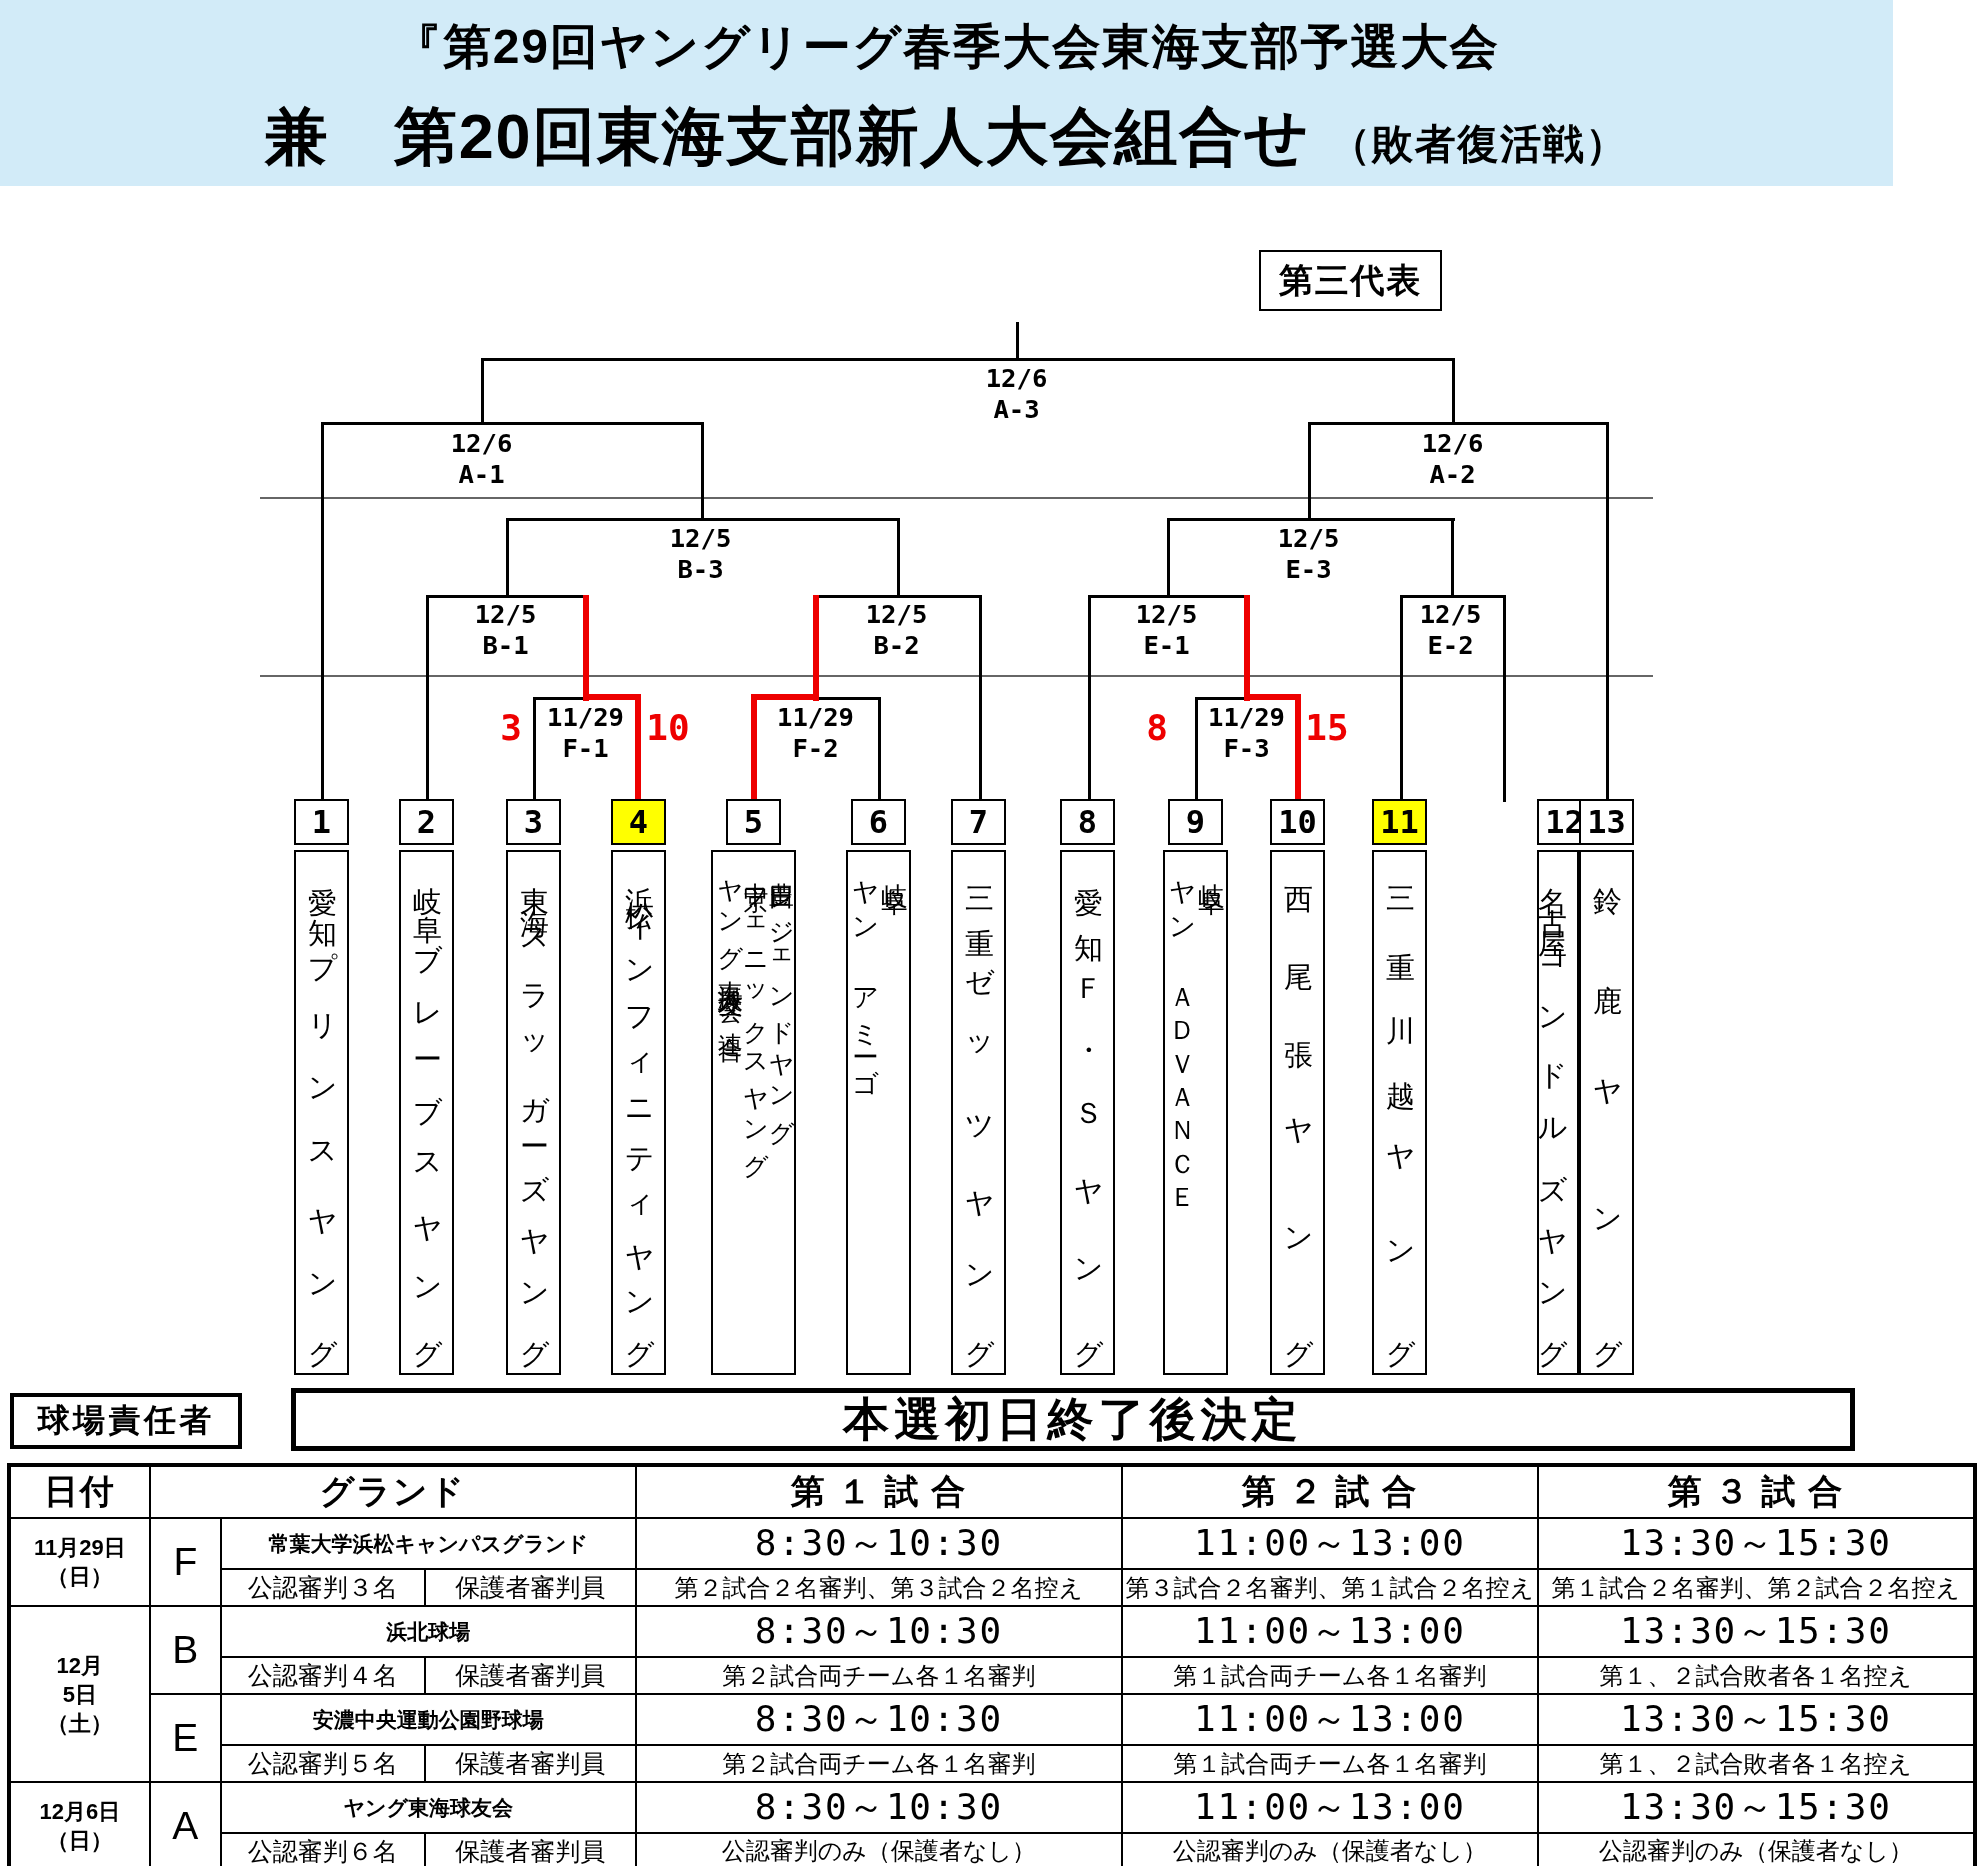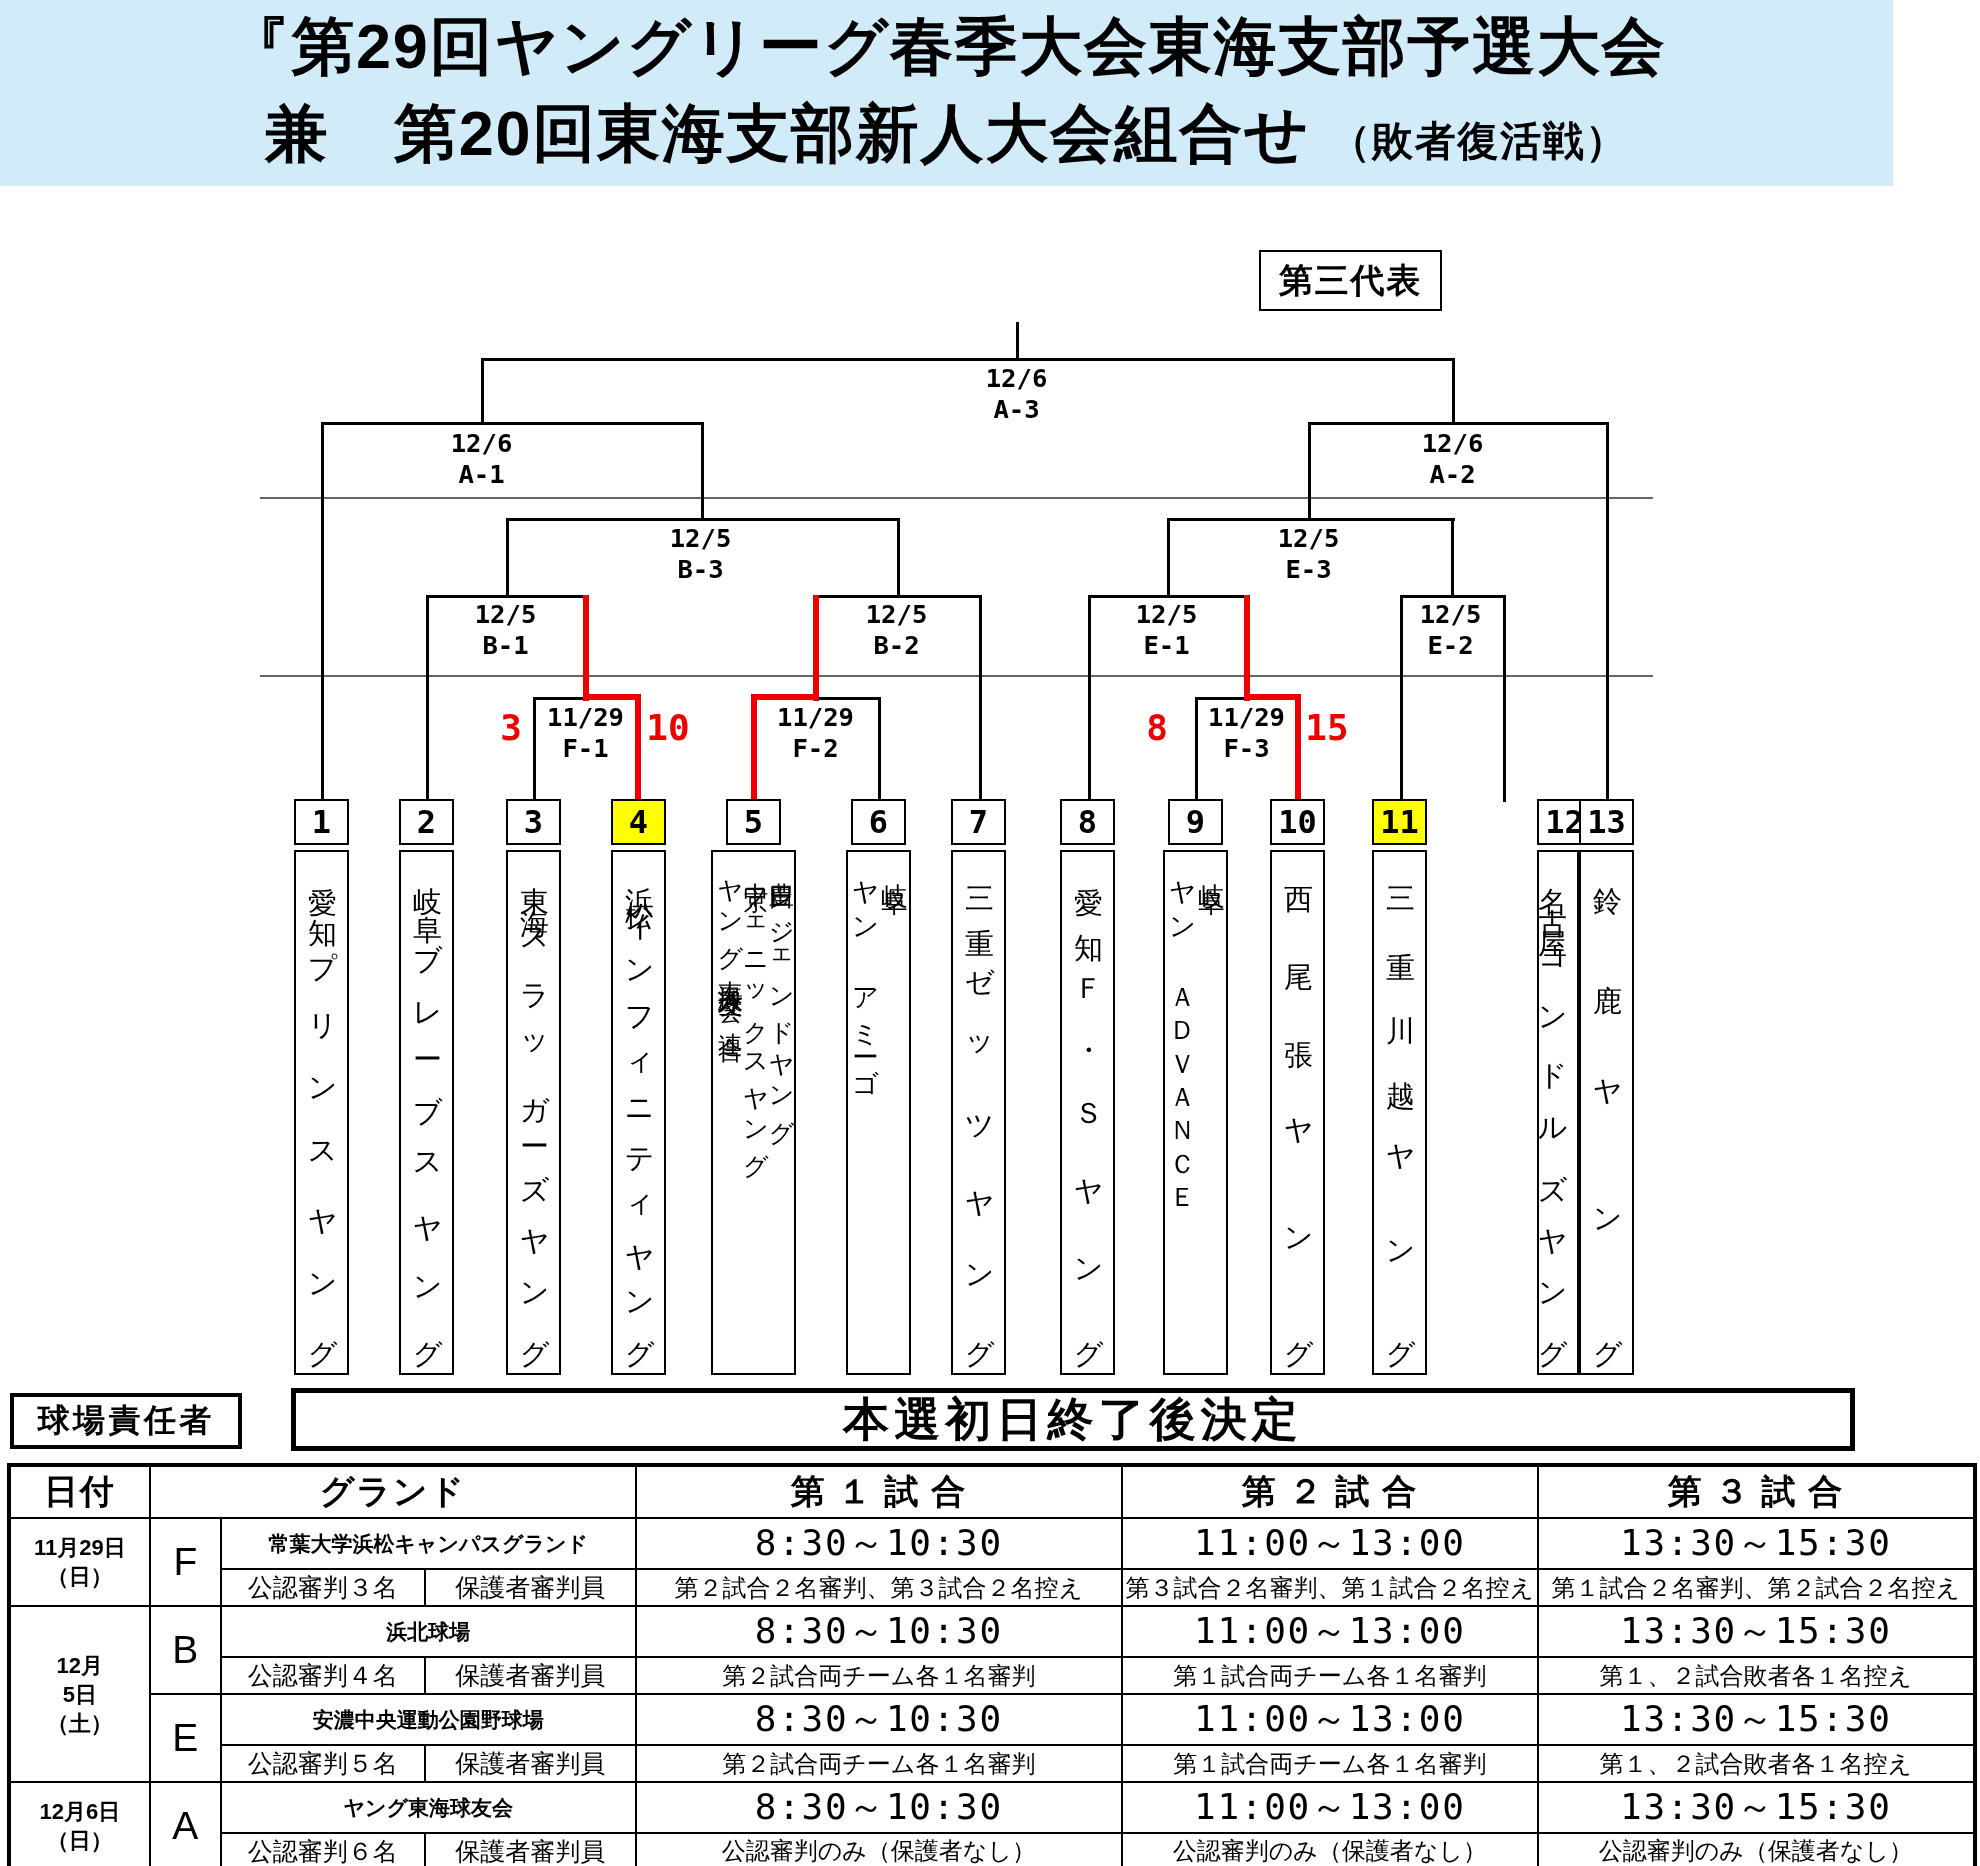--- a/index.html
+++ b/index.html
@@ -2,22 +2,22 @@
 <html style="font-size:13.6px"><head>
 <meta charset="utf-8">
 <style>
   * { margin:0; padding:0; box-sizing:border-box; }
   html,body { background:#fff; }
   body { font-family:"Liberation Sans","DejaVu Sans",sans-serif; color:#000; }
   .page { position:relative; width:1980px; height:1866px; background:#fff; overflow:hidden; }
 
   
   .title-band { position:absolute; left:0; top:0; width:1893px; height:186px; background:#d2ebf8; text-align:center; }
-  .title-l1 { font-size:63px; font-weight:700; line-height:87px; padding-top:3.4px; letter-spacing:1.7px; }
-  .title-l2 { font-size:63px; font-weight:700; line-height:87px; letter-spacing:1.7px; }
+  .title-l1 { font-size:48px; font-weight:700; line-height:87px; padding-top:3.4px; letter-spacing:1.7px; }
+  .title-l2 { font-size:63px; font-weight:700; line-height:68px; letter-spacing:1.7px;margin-top:12px; }
   .title-suffix { font-size:41px; font-weight:700; }
 
   
   .winner-box { position:absolute; left:843px; top:243px; width:352px; height:79px; border:6px solid #000;
     display:flex; align-items:center; justify-content:center; font-size:39px; font-weight:700; letter-spacing:4.3px; background:#fff; z-index:2; }
   .third-box { position:absolute; left:1259px; top:250px; width:183px; height:61px; border:2.6px solid #000;
     display:flex; align-items:center; justify-content:center; font-size:34px; font-weight:600; letter-spacing:1.7px; background:#fff; z-index:2; }
 
   
   .hl,.vl { position:absolute; background:#000; }

